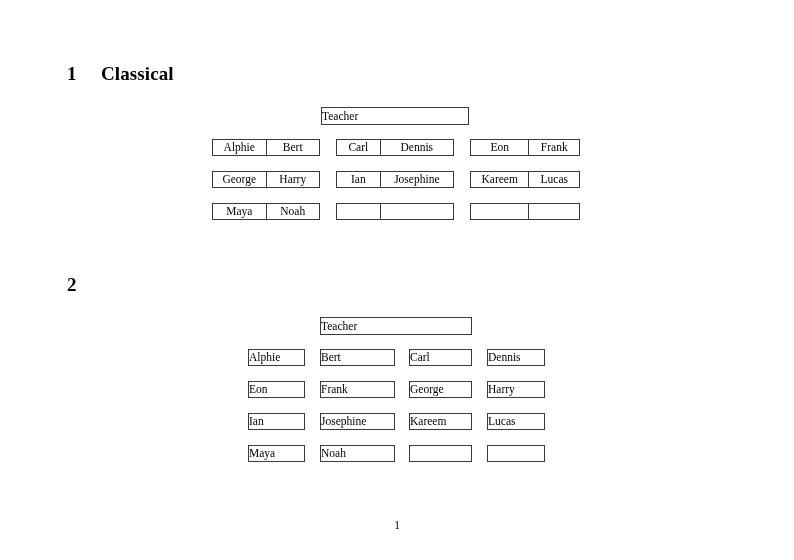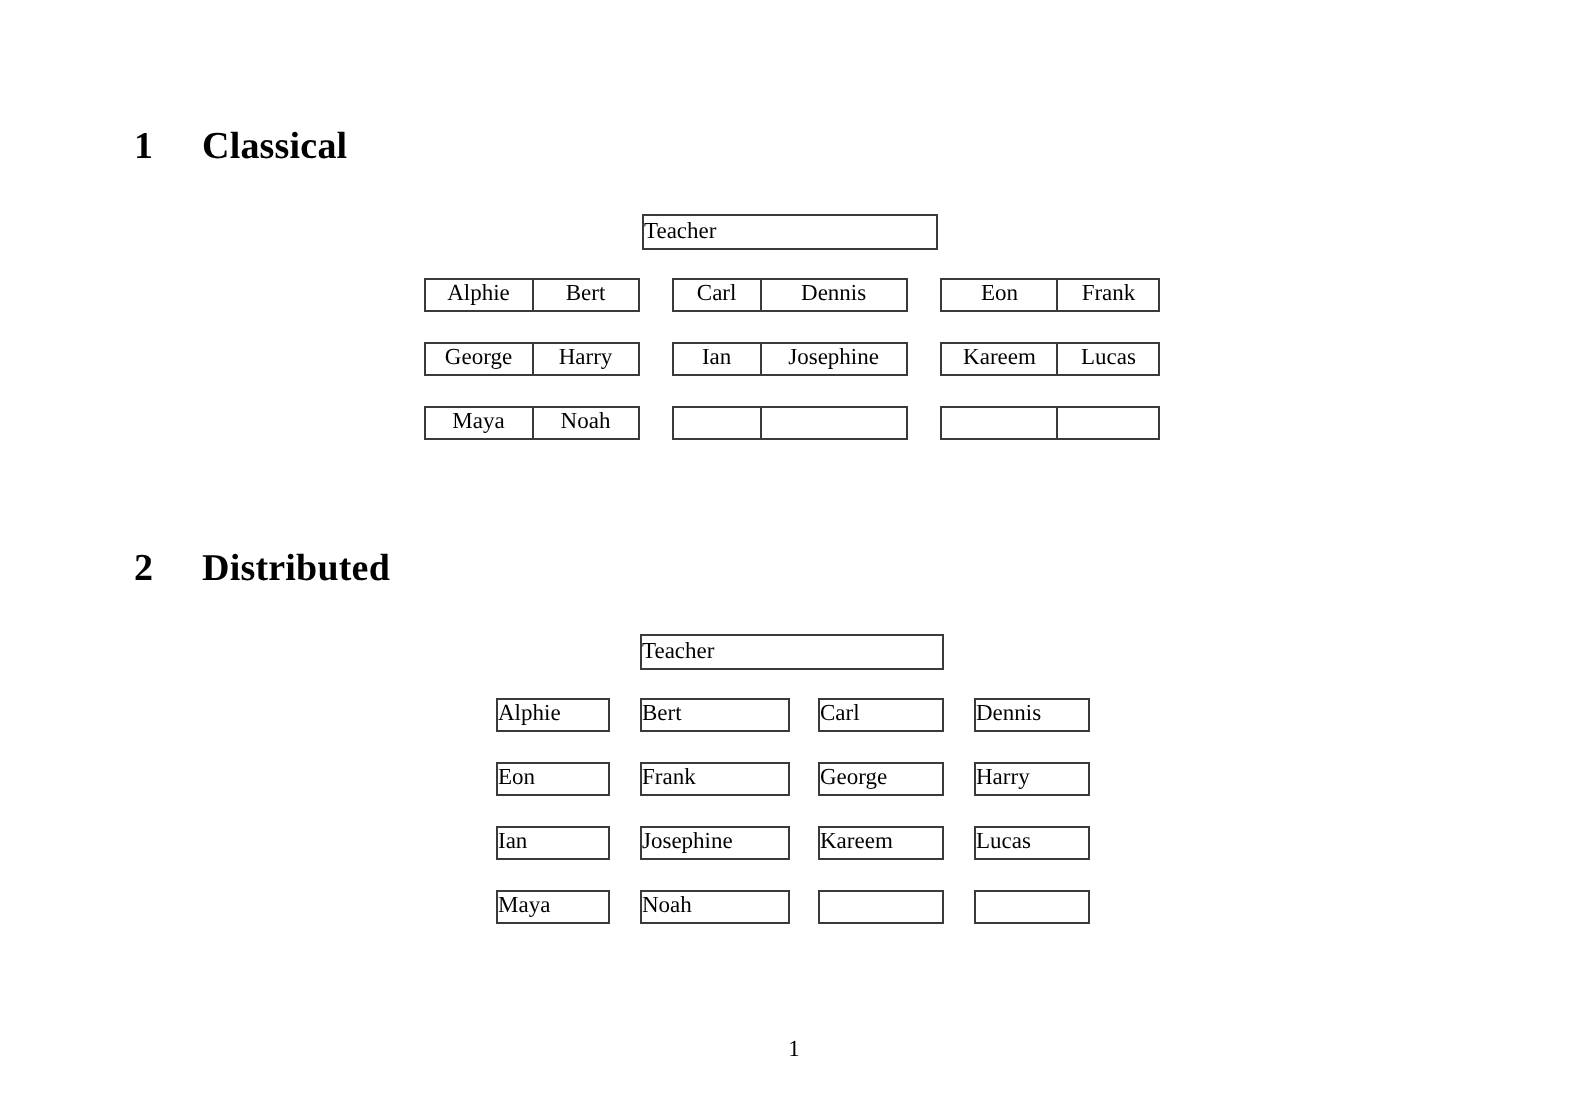--- a/index.html
+++ b/index.html
@@ -142,21 +142,20 @@
     <span class="cell" style="width:58px;">Kareem</span>
     <span class="cell" style="width:51px;">Lucas</span>
   </div>
   <div class="group" style="left:470px; top:203px; width:110px;">
     <span class="cell" style="width:58px;"></span>
     <span class="cell" style="width:51px;"></span>
   </div>
 
   <div class="section-heading" id="heading-distributed">
     <span class="sec-num">2</span>
-    <span class="sec-title">Distributed</span>
   </div>
 
   <div class="box teacher-box" style="left:320px; top:317px; width:152px;">Teacher</div>
 
   <div class="box" style="left:248px; top:349px; width:57px;">Alphie</div>
   <div class="box" style="left:248px; top:381px; width:57px;">Eon</div>
   <div class="box" style="left:248px; top:413px; width:57px;">Ian</div>
   <div class="box" style="left:248px; top:445px; width:57px;">Maya</div>
 
   <div class="box" style="left:320px; top:349px; width:75px;">Bert</div>

